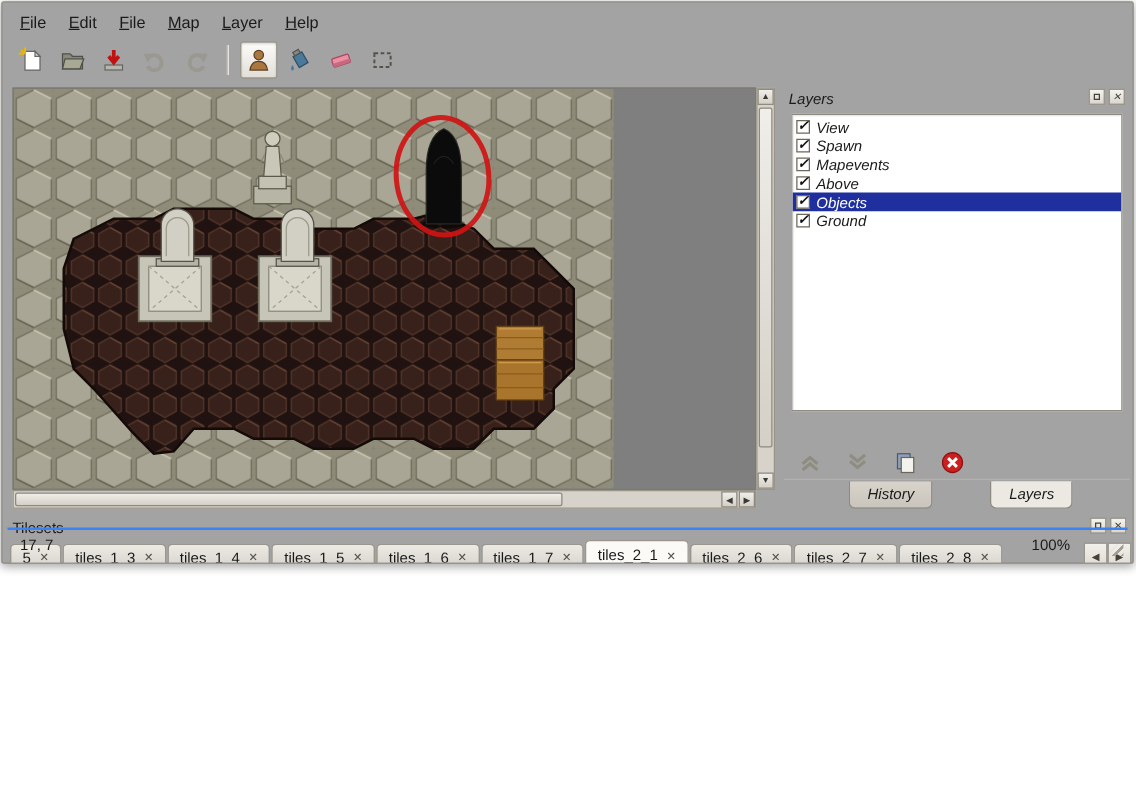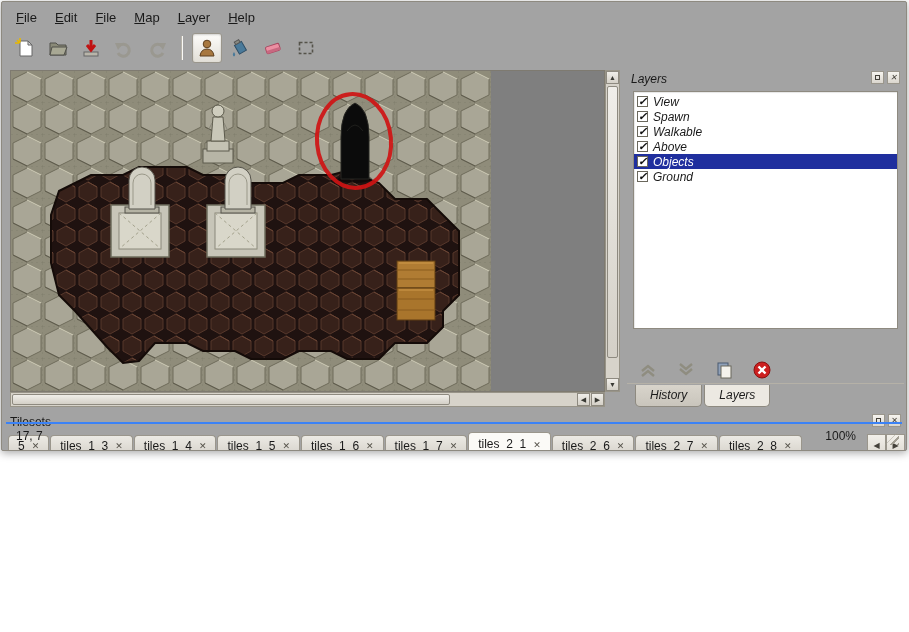--- a/index.html
+++ b/index.html
@@ -73,21 +73,21 @@
     font-weight:bold; }
 
   .layer-btnrow { position:absolute; left:10px; bottom:26px; display:flex;
     gap:16px; align-items:center; }
   .lbtn { width:22px; height:22px; display:flex; align-items:center; justify-content:center; }
   .panel-rule { position:absolute; left:0; right:0; bottom:23px;
     border-top:1px solid #b5b1a7; }
   .panel-tabs { position:absolute; left:8px; bottom:0; display:flex; gap:2px; }
   .ptab { padding:3px 14px 4px; background:linear-gradient(#d8d4cb,#c9c5bc);
     border:1px solid #8e8a80; border-top:none; border-radius:0 0 5px 5px;
-    font-size:12px; }
+    font-size:12px;margin-left:44px; }
   .ptab.active { background:#ece9e2; }
 
   
   .tilesets-panel { position:absolute; left:4px; top:412px; width:899px; height:188px; }
   .ts-tabbar { position:relative; height:27px; margin-top:1px;
     border-bottom:1px solid #8e8a80; display:flex; align-items:flex-end;
     padding-left:2px; padding-right:42px; overflow:hidden; }
   .ts-tab { flex:0 0 auto; display:flex; align-items:center; gap:7px;
     padding:3px 9px 4px; margin-right:1px; height:22px;
     background:linear-gradient(#eceae4,#d4d0c8); border:1px solid #9a968c;
@@ -297,21 +297,21 @@
       <div class="layer-row">
         <span class="cb checked">✓</span>
         <span>View</span>
       </div>
       <div class="layer-row">
         <span class="cb checked">✓</span>
         <span>Spawn</span>
       </div>
       <div class="layer-row">
         <span class="cb checked">✓</span>
-        <span>Walkable</span>
+        <span>Mapevents</span>
       </div>
       <div class="layer-row">
         <span class="cb checked">✓</span>
         <span>Above</span>
       </div>
       <div class="layer-row selected">
         <span class="cb checked">✓</span>
         <span>Objects</span>
       </div>
       <div class="layer-row">

